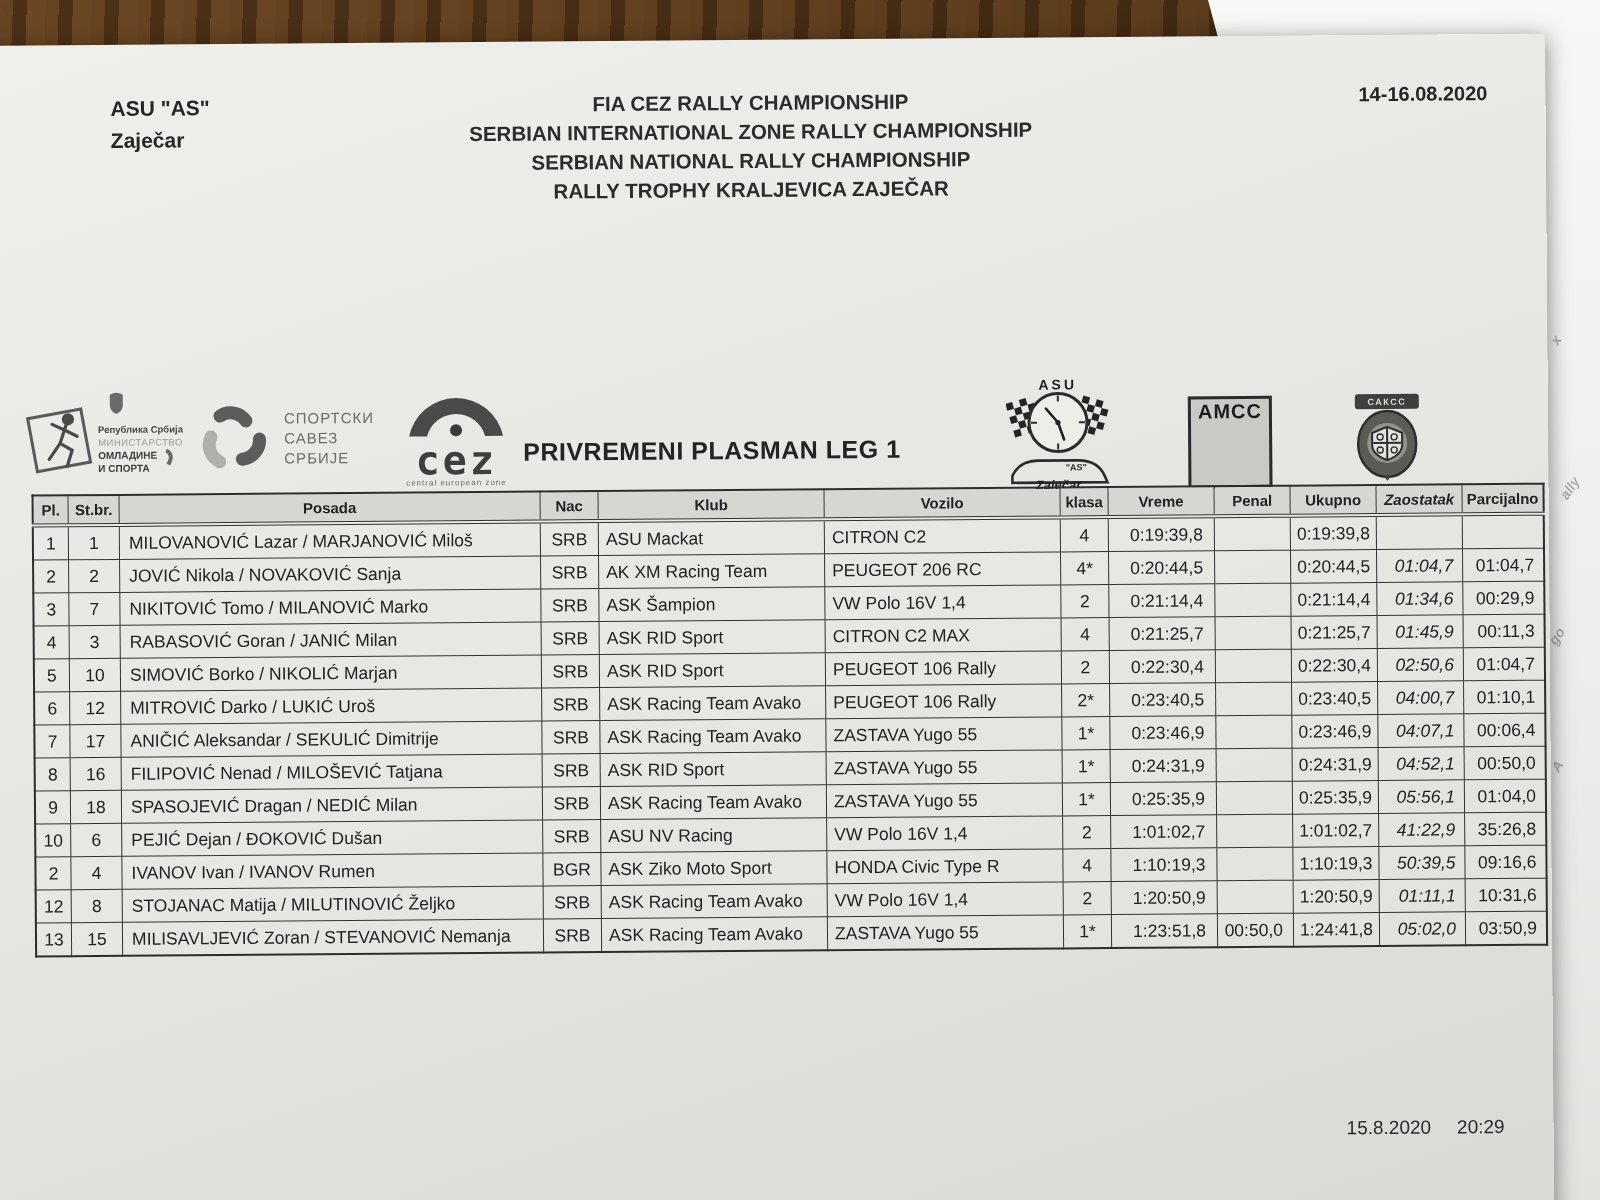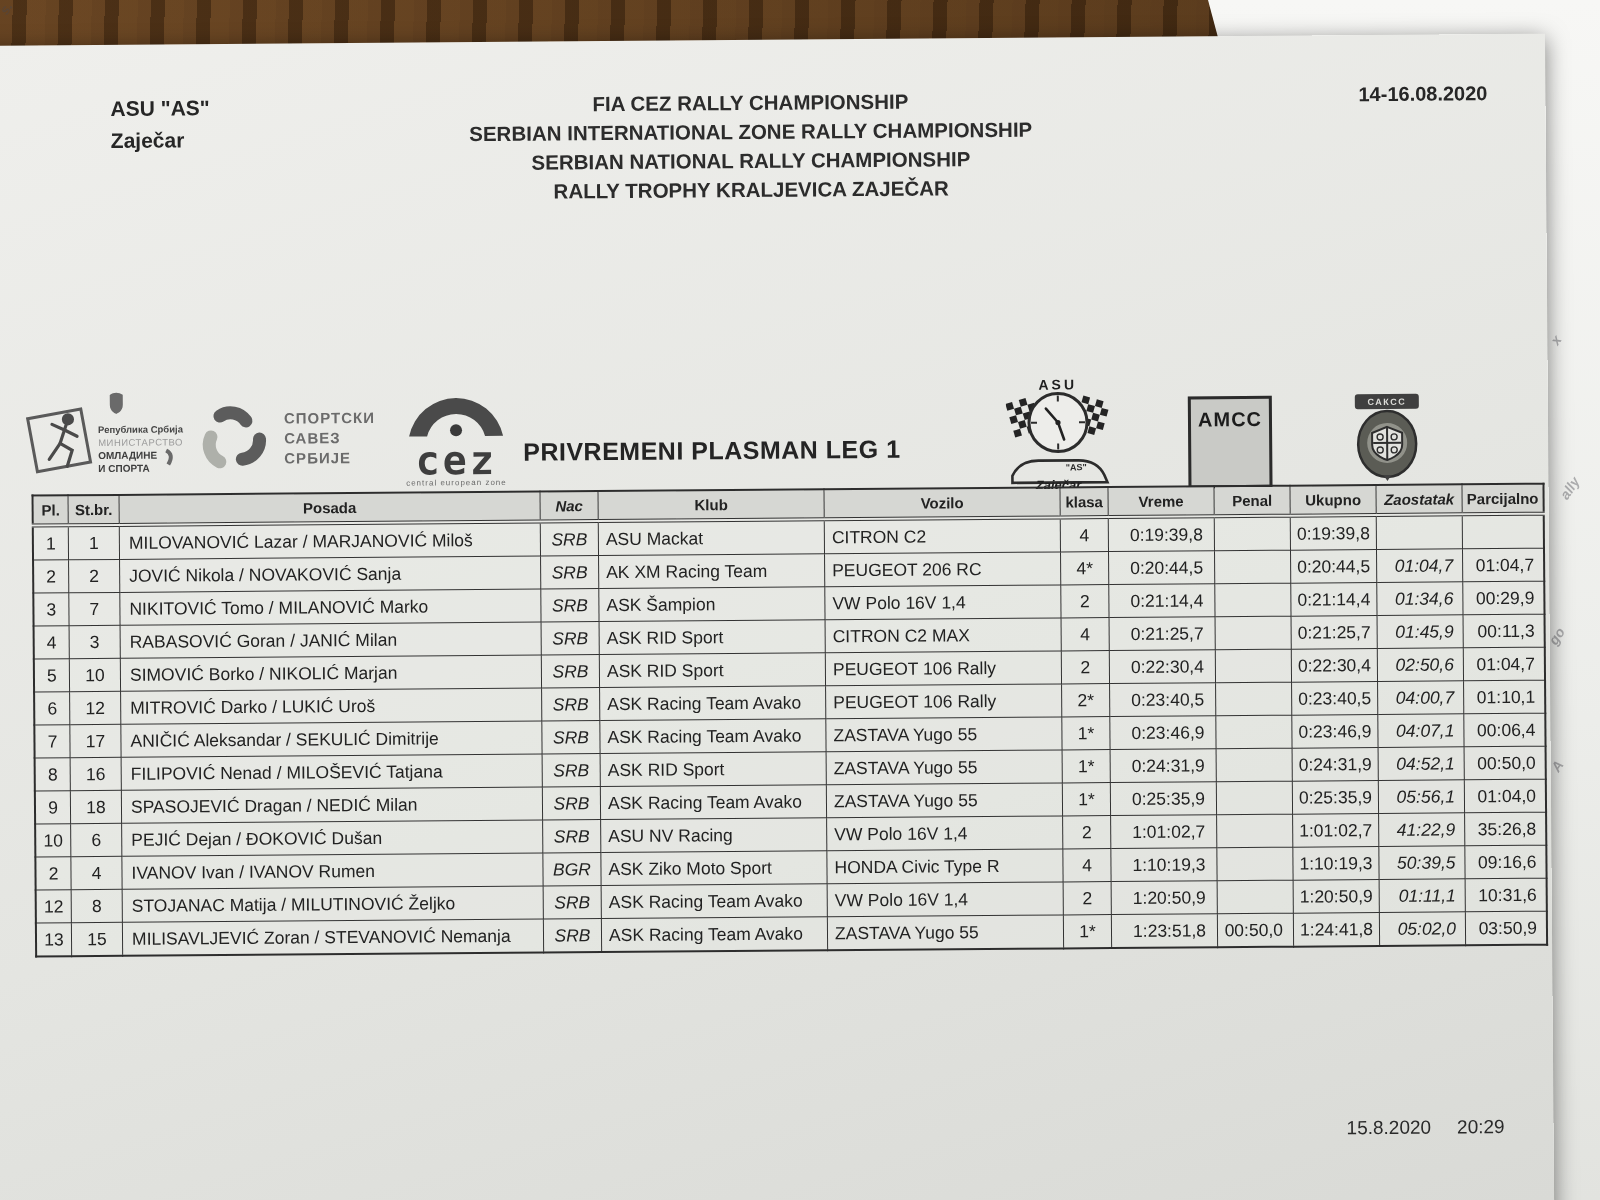--- a/index.html
+++ b/index.html
@@ -38,45 +38,45 @@
   .doc-header{position:absolute;left:135px;top:48px;right:55px;display:flex;}
   .club-block{width:200px;font-size:21px;font-weight:bold;line-height:1.5;}
   .titles-block{flex:1;text-align:center;font-size:20.5px;font-weight:bold;line-height:1.42;color:#2c2c2c;}
   .date-block{width:300px;padding-left:168px;box-sizing:border-box;font-size:20px;font-weight:bold;white-space:nowrap;}
 
   
   .logo-row{position:absolute;left:0;top:330px;right:0;height:170px;}
   .logo-row > div{position:absolute;}
   .ministry-logo{left:48px;top:14px;}
   .federation-logo{left:212px;top:22px;display:flex;align-items:center;}
-  .federation-text{margin-left:8px;font-size:15px;font-weight:bold;color:#6b6b6b;line-height:1.35;letter-spacing:1px;}
+  .federation-text{margin-left:8px;font-size:15px;font-weight:normal;color:#6b6b6b;line-height:1.35;letter-spacing:1px;}
   .cez-logo{left:418px;top:24px;width:120px;text-align:center;}
   .cez-word{font-size:40px;font-weight:bold;letter-spacing:3px;color:#3e3e3e;line-height:.9;font-family:"DejaVu Sans Mono",monospace;}
   .cez-tag{font-size:8px;color:#6a6a6a;letter-spacing:1px;}
   .section-title{left:545px;top:66px;font-size:25px;font-weight:bold;letter-spacing:.5px;color:#242424;}
   .asu-badge{left:1028px;top:10px;}
   .amcc-logo{left:1210px;top:30px;width:84px;height:92px;border:3.5px solid #2b2b2b;
     background:#c9cac6;box-sizing:border-box;text-align:center;}
-  .amcc-text{font-size:20px;font-weight:bold;letter-spacing:1px;color:#1c1c1c;padding-top:9px;}
+  .amcc-text{font-size:20px;font-weight:bold;letter-spacing:1px;color:#1c1c1c;padding-top:1px;}
   .sakss-logo{left:1372px;top:26px;}
 
   svg text{font-family:"Liberation Sans",sans-serif;}
 
   
   table.results{position:absolute;left:53px;top:449px;border-collapse:collapse;table-layout:fixed;
     width:1490px;font-size:17.5px;color:#222;}
   .results th,.results td{border:1.5px solid #333;overflow:hidden;white-space:nowrap;}
   .results th{background:#d6d7d3;font-size:15px;font-weight:bold;height:25px;text-align:center;
     border-bottom:4px double #333;}
   .results td{height:30px;background:rgba(233,234,230,.35);}
   .results{border:2.5px solid #2d2d2d;}
   .col-pl{width:32px;text-align:center;}
   .col-stbr{width:48px;text-align:center;}
   .col-posada{width:420px;text-align:left;padding-left:9px;}
-  .col-nac{width:55px;text-align:center;font-style:italic;}
+  .col-nac{width:55px;text-align:center;}
   .col-klub{width:225px;text-align:left;padding-left:7px;}
   .col-vozilo{width:235px;text-align:left;padding-left:7px;}
   .col-klasa{width:45px;text-align:center;margin-top:44px;}
   .col-vreme{width:105px;text-align:right;padding-right:11px;}
   .col-penal{width:75px;text-align:right;padding-right:10px;}
   .col-ukupno{width:85px;text-align:right;padding-right:6px;}
   .col-zaostatak{width:85px;text-align:right;padding-right:9px;font-style:italic;}
   .col-parcijalno{width:80px;text-align:right;padding-right:9px;}
   th.col-posada,th.col-klub,th.col-vozilo,th.col-vreme,th.col-penal,th.col-ukupno,
   th.col-zaostatak,th.col-parcijalno{text-align:center;padding:0;}

